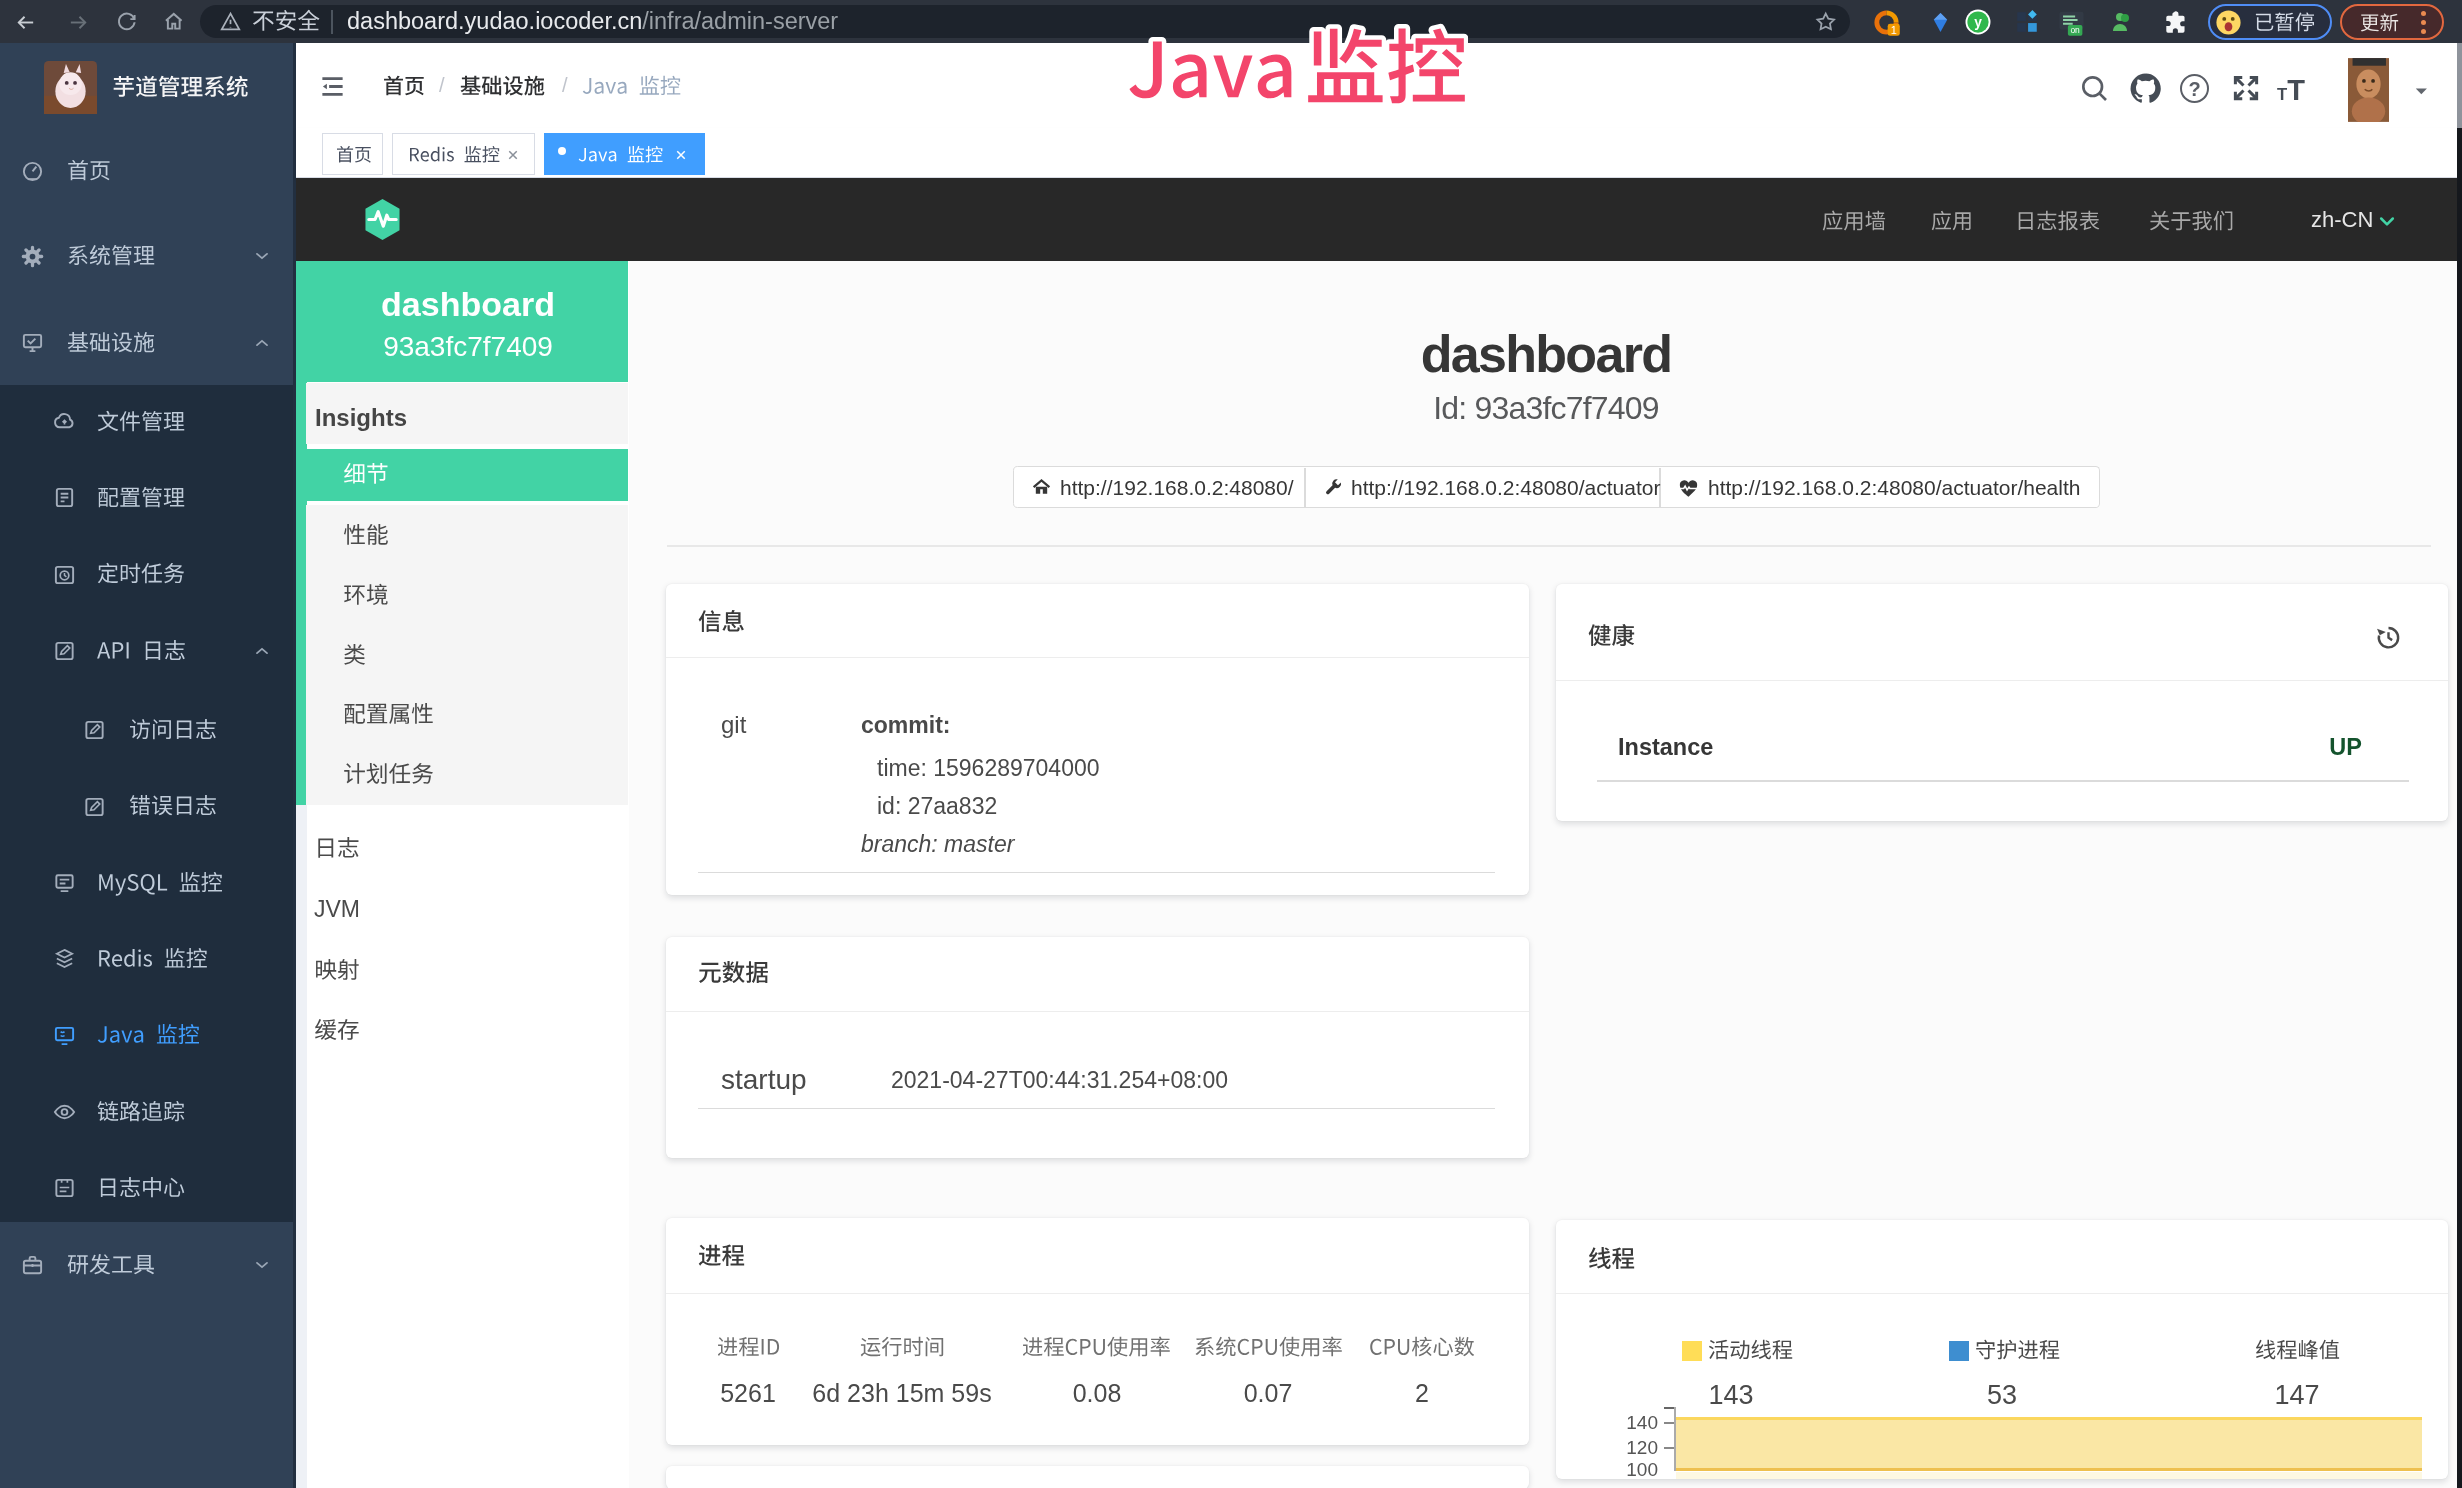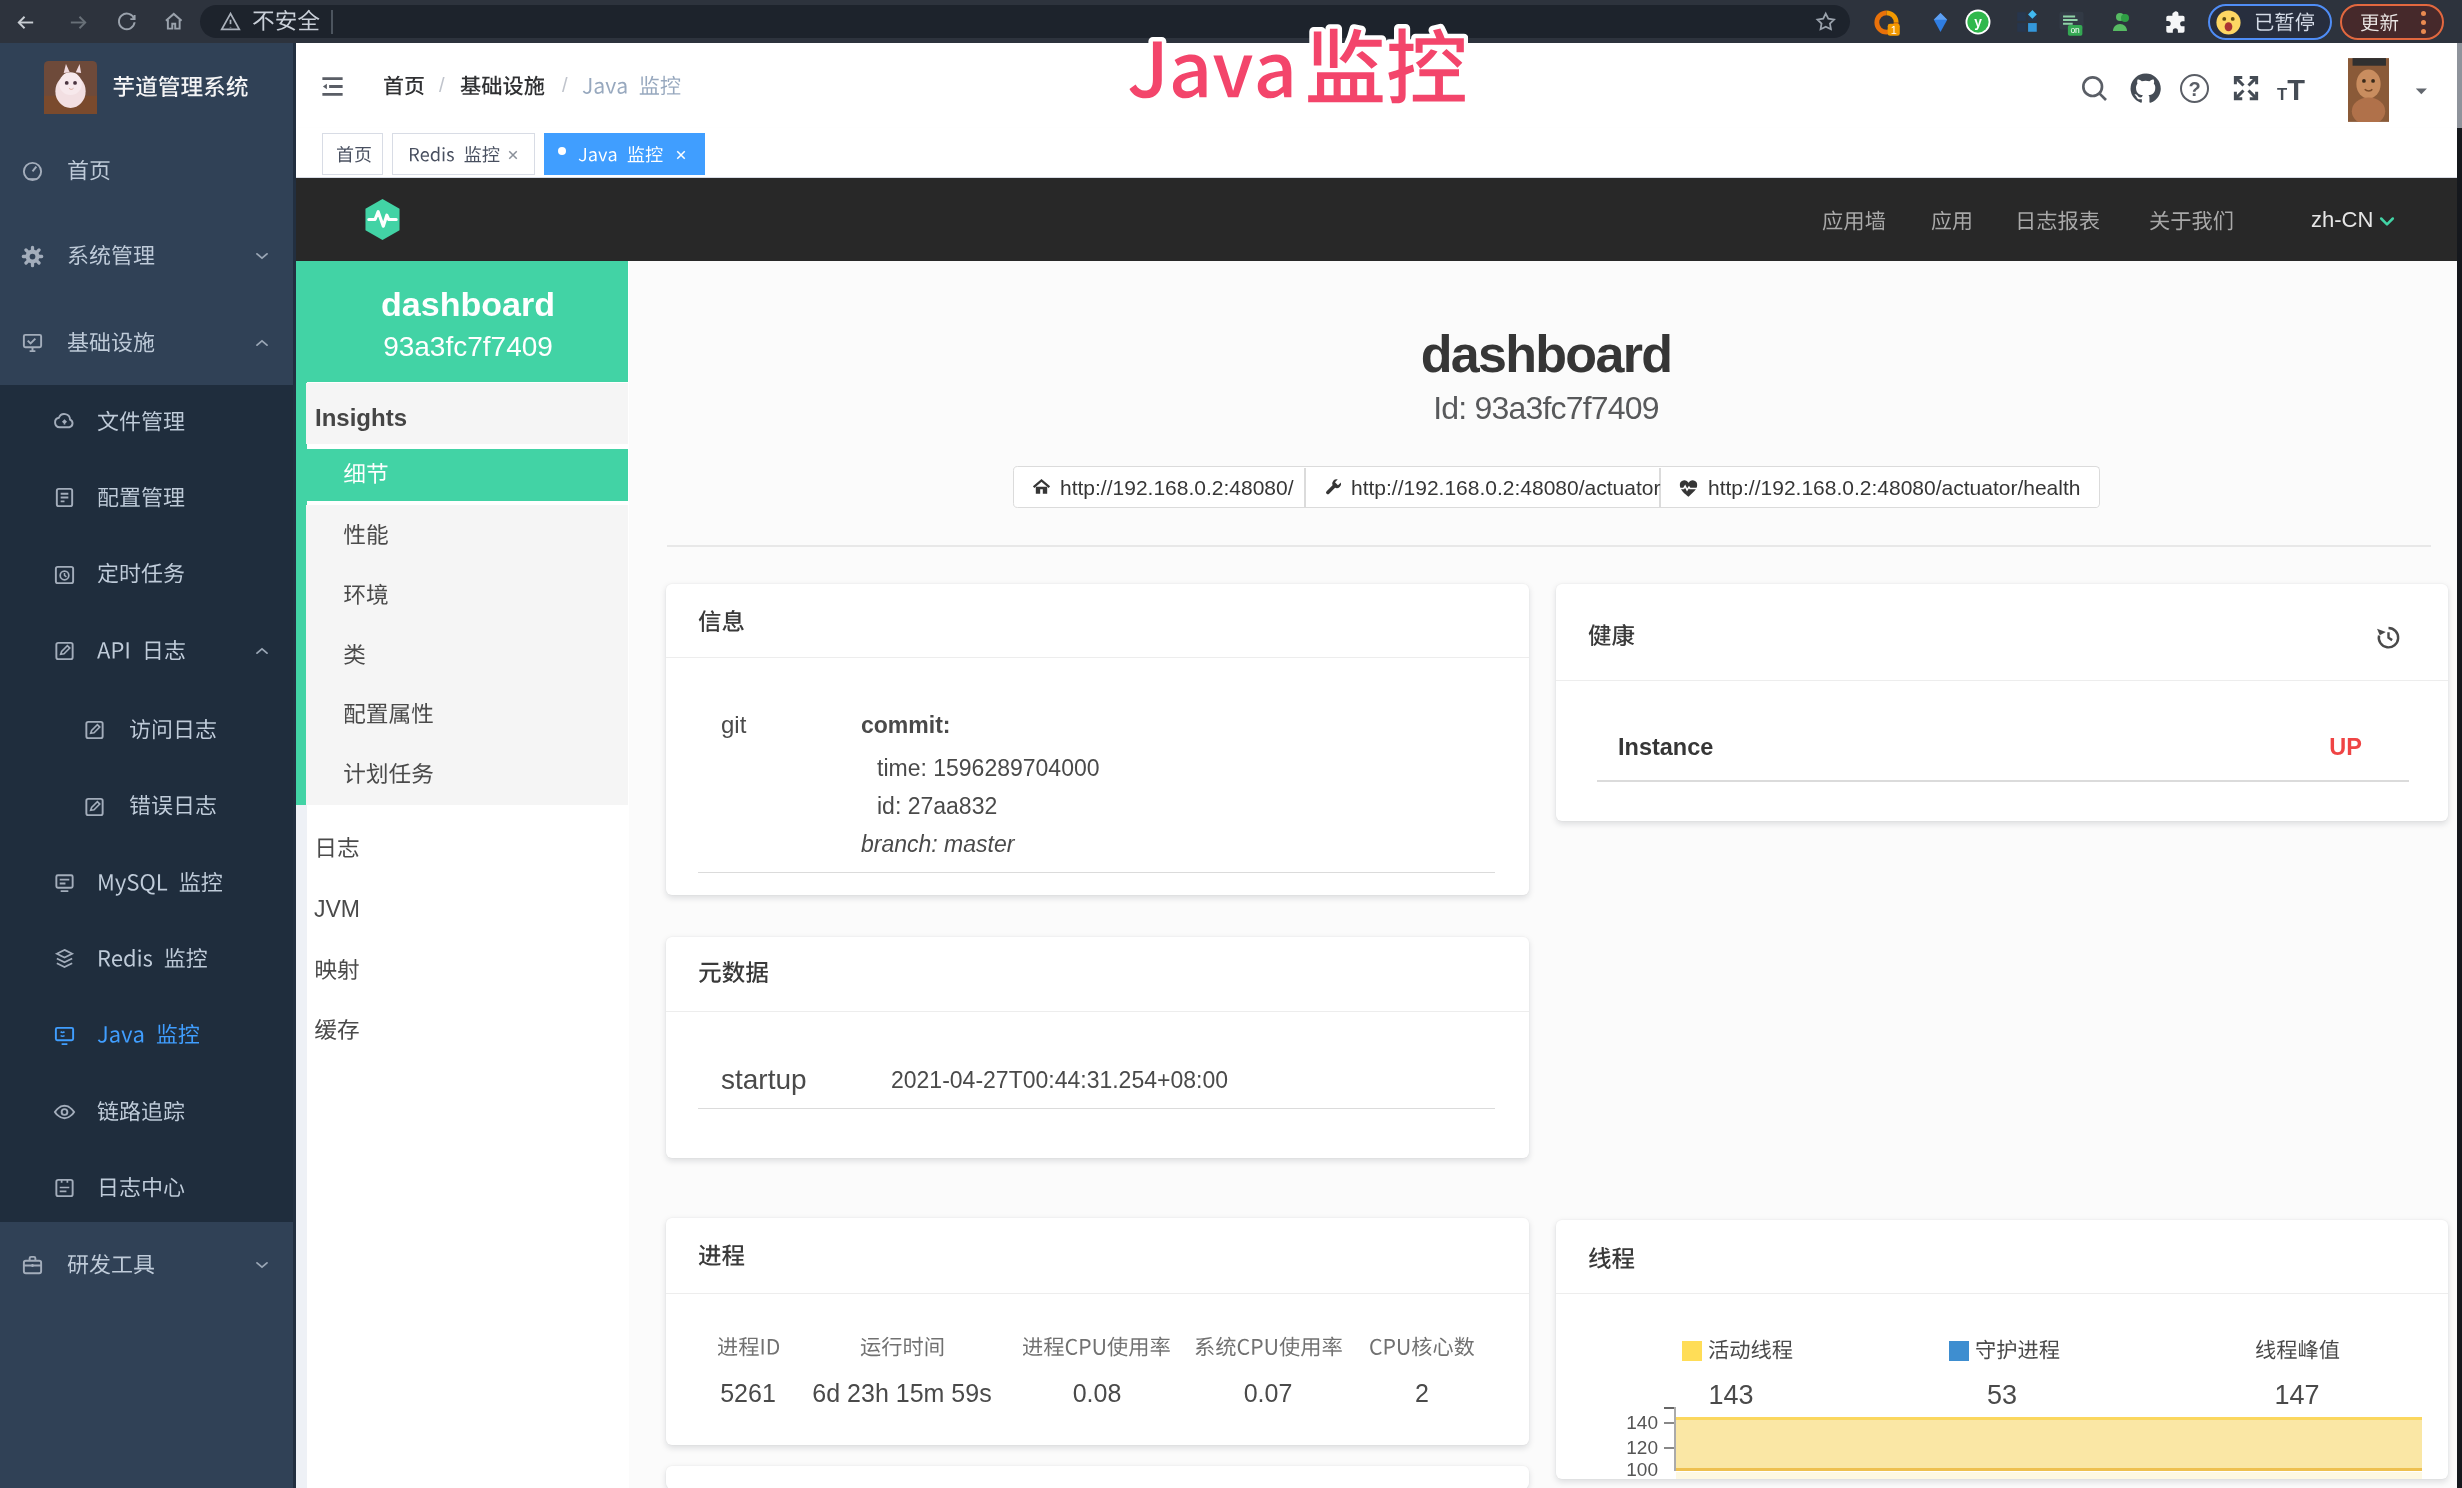--- a/index.html
+++ b/index.html
@@ -31,20 +31,21 @@
         <g stroke="#aab1bb" stroke-width="2" fill="none">
           <path d="M12 3L2 21h20z"></path>
           <path d="M12 10v5"></path>
           <path d="M12 18.2v.6"></path>
         </g>
       </svg></div>
     <div style="position:absolute;left:252px;top:4.6px;"><svg width="68" height="31" viewBox="0 0 90 41" xmlns="http://www.w3.org/2000/svg">
         <path d="M16.8 -14.3C20.3 -11.9 24.8 -8.4 27 -6.1L28.8 -7.8C26.6 -10.1 22 -13.5 18.4 -15.8ZM2.1 -23.1V-20.8H15.4C12.4 -15.7 7.3 -10.6 1.3 -7.6C1.8 -7.1 2.5 -6.2 2.9 -5.7C7 -7.9 10.7 -10.9 13.8 -14.4V2.3H16.2V-17.5C17 -18.6 17.7 -19.7 18.3 -20.8H27.9V-23.1Z M42.4 -24.7C42.9 -23.8 43.4 -22.7 43.8 -21.8H32.8V-15.7H35V-19.6H54.9V-15.7H57.2V-21.8H46.5C46 -22.7 45.3 -24.2 44.7 -25.3ZM49.7 -11.3C48.8 -8.9 47.4 -7 45.7 -5.3C43.6 -6.2 41.4 -7 39.3 -7.7C40 -8.8 40.9 -10 41.7 -11.3ZM39 -11.3C37.9 -9.6 36.8 -8 35.8 -6.7C38.3 -5.8 41 -4.9 43.7 -3.8C40.8 -1.8 37 -0.5 32.5 0.3C32.9 0.8 33.6 1.8 33.9 2.3C38.8 1.3 42.9 -0.3 46.1 -2.7C49.9 -1.1 53.3 0.7 55.6 2.2L57.4 0.2C55.1 -1.2 51.7 -2.9 48 -4.4C49.8 -6.3 51.2 -8.5 52.3 -11.3H58V-13.5H42.9C43.7 -15 44.5 -16.5 45.1 -17.9L42.6 -18.4C42 -16.8 41.2 -15.1 40.2 -13.5H32.1V-11.3Z M74.8 -25.5C71.8 -20.8 66.3 -16.3 60.8 -13.9C61.4 -13.4 62 -12.6 62.3 -12C63.5 -12.6 64.7 -13.3 65.9 -14.1V-12.1H73.8V-7.4H66.1V-5.4H73.8V-0.5H62.3V1.6H87.9V-0.5H76.2V-5.4H84.3V-7.4H76.2V-12.1H84.3V-14.1C85.4 -13.3 86.5 -12.6 87.8 -11.9C88.1 -12.6 88.7 -13.3 89.3 -13.8C84.4 -16.4 80 -19.5 76.3 -23.8L76.8 -24.6ZM66 -14.1C69.4 -16.3 72.5 -19.1 75 -22.2C77.8 -18.9 80.9 -16.4 84.2 -14.1Z" transform="translate(0,31.8)" fill="#c9cfd8"></path>
       </svg></div>
     <div style="position:absolute;left:331px;top:10px;width:1.5px;height:23.5px;background:#4c545e;"></div>
+    <div style="position:absolute;left:347px;top:3.8px;font-family:'Liberation Sans',sans-serif;font-size:23.5px;font-weight:400;color:#e8eaed;line-height:35px;white-space:nowrap;"><span style="color:#e8eaed">dashboard.yudao.iocoder.cn</span><span style="color:#9aa0a6">/infra/admin-server</span></div>
     <div style="position:absolute;left:1814px;top:10px;"><svg width="23.5" height="23.5" viewBox="0 0 24 24" xmlns="http://www.w3.org/2000/svg">
         <path d="M12 3.6l2.6 5.3 5.9.9-4.2 4.1 1 5.8-5.3-2.7-5.3 2.7 1-5.8L3.5 9.8l5.9-.9z" stroke="#9aa2ac" stroke-width="1.8" fill="none"></path>
       </svg></div>
     <div style="position:absolute;left:1872px;top:7.6px;"><svg width="29" height="29" viewBox="0 0 24 24" xmlns="http://www.w3.org/2000/svg">
         <g fill="none">
           <path d="M12 4a8 8 0 1 0 8 8" stroke="#e8710a" stroke-width="4"></path>
           <path d="M20 12a8 8 0 0 0-8-8" stroke="#f29900" stroke-width="4"></path>
         </g>
         <rect x="13" y="13" width="10" height="10" rx="2" fill="#f29900"></rect>
         <text x="18" y="21.5" font-size="9" fill="#fff" text-anchor="middle" font-family="Liberation Sans">1</text>
@@ -436,21 +437,21 @@
     <div style="position:absolute;left:1556px;top:584px;width:892px;height:97px;border-bottom:1.5px solid #ededed;"></div>
     <div style="position:absolute;left:1588px;top:619px;"><svg width="47" height="32" viewBox="0 0 62 42" xmlns="http://www.w3.org/2000/svg">
         <path d="M6.2 -26.1C5 -21.7 3.1 -17.2 0.8 -14.3C1.3 -13.6 2 -11.9 2.2 -11.2C2.9 -12.1 3.5 -13.1 4.2 -14.1V2.5H6.7V-19.3C7.5 -21.3 8.2 -23.4 8.8 -25.4ZM16.7 -23.7V-21.6H20.4V-19.6H15.4V-17.4H20.4V-15.3H16.7V-13.1H20.4V-11.2H16.3V-8.9H20.4V-6.9H15.6V-4.6H20.4V-1.2H22.8V-4.6H29.1V-6.9H22.8V-8.9H28.2V-11.2H22.8V-13.1H27.9V-17.4H29.9V-19.6H27.9V-23.7H22.8V-26H20.4V-23.7ZM22.8 -17.4H25.6V-15.3H22.8ZM22.8 -19.6V-21.6H25.6V-19.6ZM9 -11.8C9 -12.1 9.4 -12.4 9.9 -12.6H13.1C12.7 -10.1 12.3 -7.9 11.6 -6C11 -7.2 10.4 -8.5 10 -10.1L7.9 -9.4C8.6 -6.9 9.5 -5 10.5 -3.4C9.5 -1.6 8.3 -0.2 6.9 0.8C7.4 1.1 8.4 2 8.8 2.6C10.1 1.6 11.3 0.3 12.2 -1.4C15.2 1.5 19 2.1 23.5 2.1H29C29.2 1.4 29.6 0.2 30 -0.4C28.6 -0.4 24.7 -0.4 23.6 -0.4C19.7 -0.4 16.1 -1 13.4 -3.7C14.5 -6.5 15.3 -10.1 15.7 -14.7L14.2 -15L13.7 -14.9H12C13.3 -17.3 14.8 -20.3 15.9 -23.3L14.2 -24.4L13.4 -24.1H8.7V-21.5H12.5C11.4 -18.9 10.2 -16.6 9.8 -15.9C9.2 -14.9 8.3 -14.1 7.8 -13.9C8.2 -13.4 8.7 -12.3 9 -11.8Z M38.5 -7.2C40.1 -6.2 42 -4.8 43 -4L44.7 -5.8C43.6 -6.6 41.6 -7.9 40.1 -8.8ZM55.1 -12.9V-10.8H50V-12.9ZM55.1 -15H50V-16.9H55.1ZM45.4 -25.7C45.8 -25.1 46.2 -24.3 46.6 -23.6H34.6V-14.5C34.6 -9.9 34.3 -3.5 31.8 1C32.5 1.2 33.7 2 34.2 2.5C36.9 -2.2 37.4 -9.5 37.4 -14.5V-21H47V-18.9H39.4V-16.9H47V-15H38V-12.9H47V-10.8H39.1V-8.8H47V-5.5C43.3 -4.1 39.5 -2.5 37 -1.7L38.1 0.7L47 -3.2V-0.5C47 0 46.8 0.2 46.3 0.2C45.7 0.2 43.8 0.3 42.1 0.2C42.5 0.9 42.9 1.9 43 2.6C45.6 2.6 47.3 2.6 48.5 2.2C49.5 1.8 50 1.2 50 -0.4V-4.6C52.3 -1.8 55.5 0.2 59.3 1.2C59.6 0.5 60.4 -0.5 61 -1.1C58.5 -1.6 56.2 -2.6 54.3 -3.8C55.9 -4.7 57.7 -5.7 59.3 -6.8L57.1 -8.6C56 -7.6 54 -6.2 52.4 -5.3C51.4 -6.2 50.6 -7.2 50 -8.3V-8.8H57.9V-12.7H60.9V-15.2H57.9V-18.9H50V-21H60.5V-23.6H50C49.5 -24.5 48.9 -25.6 48.3 -26.5Z" transform="translate(0,32.9)" fill="#3a3a3a"></path>
       </svg></div>
     <div style="position:absolute;left:2374px;top:622px;"><svg width="29" height="29" viewBox="0 0 24 24" xmlns="http://www.w3.org/2000/svg">
         <path d="M12 5a8 8 0 1 1-7.8 6.2" stroke="#4a4a4a" stroke-width="2" fill="none"></path>
         <path d="M2.5 5.5L4.8 11l5-2.8z" fill="#4a4a4a"></path>
         <path d="M12 8.5V13l3 2" stroke="#4a4a4a" stroke-width="2" fill="none"></path>
       </svg></div>
     <div style="position:absolute;left:1618px;top:730px;font-family:'Liberation Sans',sans-serif;font-size:23.5px;font-weight:600;color:#363636;line-height:35px;white-space:nowrap;">Instance</div>
-    <div style="position:absolute;left:2362px;transform:translateX(-100%);top:730px;font-family:'Liberation Sans',sans-serif;font-size:23.5px;font-weight:600;color:#ef4444;line-height:35px;white-space:nowrap;">UP</div>
+    <div style="position:absolute;left:2362px;transform:translateX(-100%);top:730px;font-family:'Liberation Sans',sans-serif;font-size:23.5px;font-weight:600;color:#14532d;line-height:35px;white-space:nowrap;">UP</div>
     <div style="position:absolute;left:1597px;top:780px;width:812px;height:1.5px;background:#dbdbdb;"></div>
     <div style="position:absolute;left:1556px;top:1220px;width:892px;height:259px;background:#fff;border-radius:6px;box-shadow:0 2.3px 6px rgba(15,25,35,.13),0 0 0 0.8px rgba(10,10,10,.02);"></div>
     <div style="position:absolute;left:1556px;top:1220px;width:892px;height:74px;border-bottom:1.5px solid #ededed;"></div>
     <div style="position:absolute;left:1588px;top:1242px;"><svg width="47" height="32" viewBox="0 0 62 42" xmlns="http://www.w3.org/2000/svg">
         <path d="M1.6 -1.9 2.2 0.9C5.1 -0 8.9 -1.2 12.5 -2.4L12 -4.8C8.2 -3.7 4.2 -2.5 1.6 -1.9ZM21.9 -24.1C23.3 -23.4 25.1 -22.1 26.1 -21.3L27.8 -23.1C26.9 -23.9 25 -25 23.6 -25.7ZM2.3 -13C2.7 -13.2 3.5 -13.4 6.8 -13.8C5.6 -12.1 4.5 -10.7 3.9 -10.1C3 -9 2.3 -8.2 1.6 -8.1C1.9 -7.3 2.3 -6 2.4 -5.5C3.2 -5.9 4.3 -6.2 12 -7.8C11.9 -8.3 12 -9.5 12.1 -10.2L6.4 -9.2C8.7 -11.9 10.9 -15.1 12.8 -18.3L10.4 -19.8C9.8 -18.6 9.1 -17.5 8.4 -16.4L5.1 -16.1C6.9 -18.6 8.6 -21.8 9.9 -24.8L7.2 -26.1C6 -22.5 3.8 -18.6 3.1 -17.6C2.4 -16.6 1.9 -15.9 1.3 -15.7C1.6 -14.9 2.1 -13.5 2.3 -13ZM27.2 -10.8C26 -9.1 24.6 -7.5 22.9 -6.1C22.5 -7.6 22.1 -9.3 21.8 -11.2L29.4 -12.6L28.9 -15.2L21.5 -13.8C21.3 -14.9 21.2 -16.1 21.1 -17.3L28.6 -18.5L28.1 -21L21 -20C20.9 -22 20.8 -24.1 20.8 -26.3H17.9C17.9 -24 18 -21.8 18.1 -19.6L13.4 -18.8L13.9 -16.2L18.3 -16.9C18.4 -15.7 18.5 -14.4 18.6 -13.3L12.8 -12.2L13.2 -9.5L19 -10.6C19.4 -8.3 19.8 -6.1 20.4 -4.3C17.8 -2.6 14.8 -1.2 11.7 -0.3C12.4 0.3 13.1 1.4 13.5 2.1C16.3 1.1 19 -0.2 21.4 -1.7C22.6 1 24.3 2.5 26.4 2.5C28.7 2.5 29.5 1.6 30 -2.1C29.4 -2.4 28.5 -3 27.9 -3.7C27.7 -1.1 27.4 -0.3 26.7 -0.3C25.6 -0.3 24.6 -1.4 23.8 -3.4C26.1 -5.2 28.1 -7.3 29.6 -9.7Z M48 -22.4H56.5V-17.3H48ZM45.3 -24.9V-14.8H59.3V-24.9ZM44.9 -6.7V-4.2H50.7V-0.7H42.9V1.9H60.9V-0.7H53.6V-4.2H59.6V-6.7H53.6V-10H60.3V-12.5H44.2V-10H50.7V-6.7ZM41.9 -25.8C39.6 -24.7 35.6 -23.8 32.1 -23.2C32.5 -22.6 32.9 -21.6 33 -21C34.3 -21.2 35.8 -21.4 37.2 -21.7V-17.5H32.4V-14.7H36.8C35.6 -11.4 33.7 -7.6 31.8 -5.5C32.2 -4.8 32.9 -3.6 33.2 -2.8C34.6 -4.6 36 -7.2 37.2 -10V2.6H40.1V-10.3C41 -9.1 42 -7.6 42.5 -6.7L44.2 -9C43.6 -9.8 40.9 -12.5 40.1 -13.2V-14.7H43.7V-17.5H40.1V-22.3C41.4 -22.7 42.8 -23.1 43.9 -23.5Z" transform="translate(0,32.9)" fill="#3a3a3a"></path>
       </svg></div>
     <div style="position:absolute;left:1682px;top:1341px;width:20px;height:20px;background:#ffdd57;"></div>
     <div style="position:absolute;left:1708px;top:1335px;"><svg width="85" height="29" viewBox="0 0 112 38" xmlns="http://www.w3.org/2000/svg">
         <path d="M2.5 -21.7C4.3 -20.7 6.6 -19.4 7.8 -18.5L9 -20.3C7.8 -21.1 5.4 -22.3 3.7 -23.2ZM1.2 -14C2.9 -13 5.2 -11.7 6.4 -10.9L7.5 -12.7C6.3 -13.4 4 -14.7 2.3 -15.5ZM1.8 0.4 3.6 1.9C5.3 -0.7 7.2 -4.2 8.7 -7.2L7.2 -8.6C5.5 -5.4 3.3 -1.7 1.8 0.4ZM9 -15.3V-13.3H17.1V-8.7H11V2.2H12.9V1H22.9V2.1H24.9V-8.7H19V-13.3H26.8V-15.3H19V-20.2C21.5 -20.6 23.7 -21.2 25.6 -21.8L23.9 -23.4C20.8 -22.3 15.1 -21.4 10.3 -20.9C10.5 -20.4 10.8 -19.6 10.9 -19.1C12.9 -19.3 15 -19.6 17.1 -19.9V-15.3ZM12.9 -0.9V-6.7H22.9V-0.9Z M30.5 -21.2V-19.3H41.3V-21.2ZM46.3 -23C46.3 -21.1 46.3 -19 46.2 -17.1H42.2V-15H46.1C45.8 -8.7 44.7 -2.8 40.8 0.7C41.4 1 42.1 1.7 42.5 2.2C46.6 -1.7 47.8 -8.1 48.2 -15H52.4C52.1 -5.1 51.7 -1.4 50.9 -0.5C50.7 -0.2 50.3 -0.1 49.8 -0.1C49.3 -0.1 47.8 -0.1 46.2 -0.3C46.6 0.3 46.8 1.2 46.8 1.8C48.3 1.9 49.9 1.9 50.7 1.8C51.6 1.7 52.2 1.5 52.8 0.8C53.7 -0.5 54.1 -4.5 54.5 -16C54.5 -16.3 54.5 -17.1 54.5 -17.1H48.3C48.3 -19 48.4 -21.1 48.4 -23ZM30.5 -1.2 30.5 -1.3V-1.2C31.2 -1.6 32.2 -1.9 40 -3.7L40.5 -1.8L42.3 -2.4C41.8 -4.4 40.5 -7.7 39.5 -10.2L37.7 -9.7C38.3 -8.4 38.9 -6.9 39.4 -5.4L32.7 -4C33.8 -6.6 34.9 -9.7 35.6 -12.6H41.8V-14.6H29.5V-12.6H33.4C32.7 -9.4 31.5 -6 31.1 -5.1C30.6 -4.1 30.3 -3.3 29.8 -3.2C30.1 -2.7 30.4 -1.7 30.5 -1.2Z M57.5 -1.5 58 0.5C60.5 -0.3 63.9 -1.3 67.1 -2.2L66.8 -4C63.4 -3.1 59.8 -2.1 57.5 -1.5ZM75.7 -21.8C77.1 -21.2 78.9 -20.1 79.8 -19.3L81 -20.6C80.1 -21.4 78.3 -22.4 76.9 -23ZM58 -11.8C58.4 -12 59.1 -12.2 62.5 -12.7C61.3 -10.8 60.2 -9.4 59.6 -8.9C58.8 -7.8 58.1 -7.1 57.5 -7C57.8 -6.5 58.1 -5.5 58.2 -5.1C58.8 -5.4 59.7 -5.7 66.8 -7.1C66.7 -7.6 66.7 -8.3 66.8 -8.9L61.2 -7.9C63.3 -10.4 65.4 -13.5 67.2 -16.6L65.5 -17.6C64.9 -16.6 64.3 -15.5 63.7 -14.5L60.1 -14.2C61.8 -16.5 63.4 -19.6 64.7 -22.5L62.7 -23.4C61.6 -20.1 59.5 -16.5 58.9 -15.6C58.3 -14.6 57.8 -14 57.3 -13.8C57.6 -13.3 57.9 -12.3 58 -11.8ZM80.8 -9.8C79.7 -8 78.2 -6.4 76.4 -5C75.9 -6.5 75.5 -8.3 75.3 -10.3L82.4 -11.6L82.1 -13.5L75 -12.2C74.9 -13.3 74.7 -14.6 74.6 -15.8L81.6 -16.9L81.3 -18.8L74.5 -17.8C74.5 -19.6 74.4 -21.6 74.4 -23.6H72.4C72.4 -21.5 72.4 -19.4 72.5 -17.4L68.1 -16.8L68.5 -14.9L72.7 -15.5C72.7 -14.3 72.9 -13 73 -11.8L67.6 -10.8L67.9 -8.9L73.3 -9.9C73.6 -7.6 74.1 -5.5 74.6 -3.7C72.3 -2.1 69.5 -0.9 66.7 0C67.2 0.5 67.7 1.2 68 1.7C70.6 0.8 73.1 -0.4 75.3 -1.8C76.5 0.7 78 2.2 80 2.2C81.9 2.2 82.6 1.2 83 -1.9C82.5 -2.1 81.8 -2.5 81.4 -3C81.3 -0.5 81 0.1 80.2 0.1C79 0.1 78 -1 77.1 -3.1C79.3 -4.8 81.2 -6.7 82.6 -8.9Z M98.9 -20.5H107.4V-15.4H98.9ZM96.9 -22.3V-13.6H109.4V-22.3ZM96.5 -5.9V-4H102V-0.4H94.7V1.5H111V-0.4H104.1V-4H109.7V-5.9H104.1V-9.2H110.3V-11.1H95.9V-9.2H102V-5.9ZM94.1 -23.1C92 -22.2 88.3 -21.4 85.2 -20.8C85.5 -20.4 85.7 -19.7 85.8 -19.2C87.1 -19.4 88.5 -19.7 89.9 -19.9V-15.6H85.4V-13.7H89.7C88.5 -10.4 86.6 -6.8 84.8 -4.8C85.1 -4.3 85.7 -3.5 85.9 -2.9C87.3 -4.6 88.8 -7.4 89.9 -10.2V2.2H92V-9.9C93 -8.7 94.1 -7.2 94.6 -6.4L95.8 -8.1C95.3 -8.7 92.8 -11.2 92 -11.9V-13.7H95.5V-15.6H92V-20.4C93.3 -20.7 94.6 -21.1 95.6 -21.5Z" transform="translate(0,29.7)" fill="#4a4a4a"></path>
       </svg></div>

